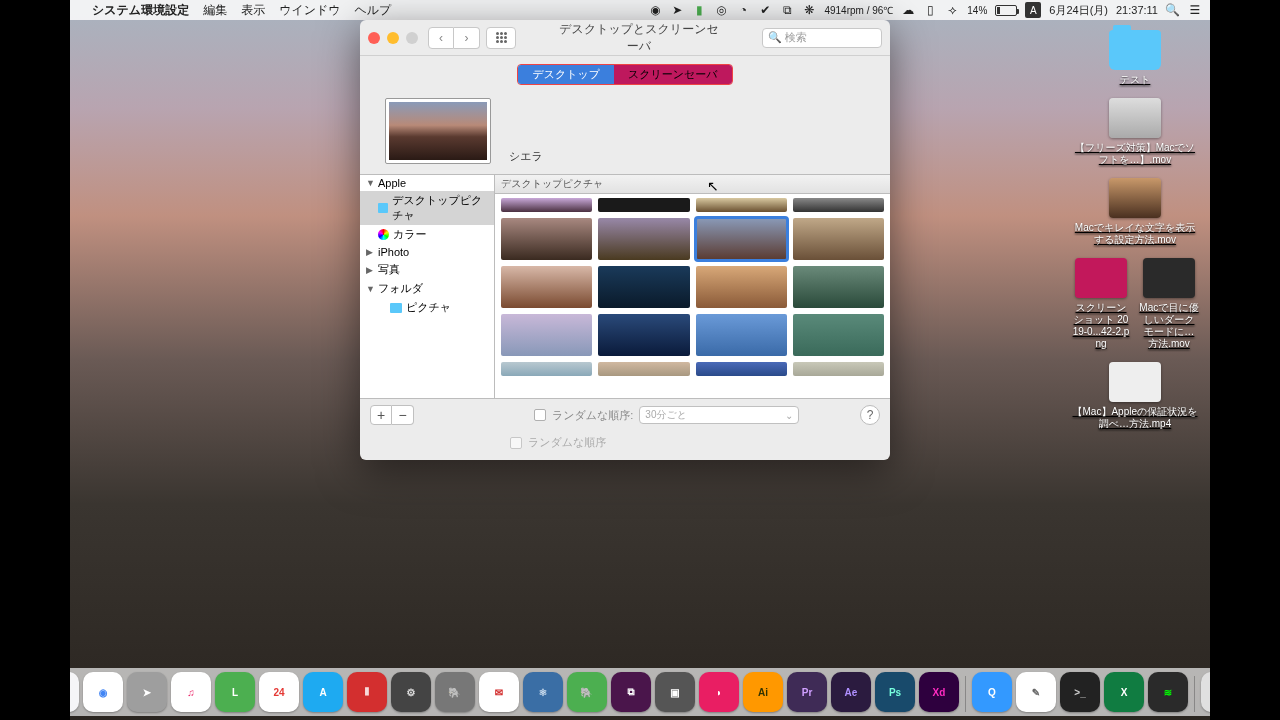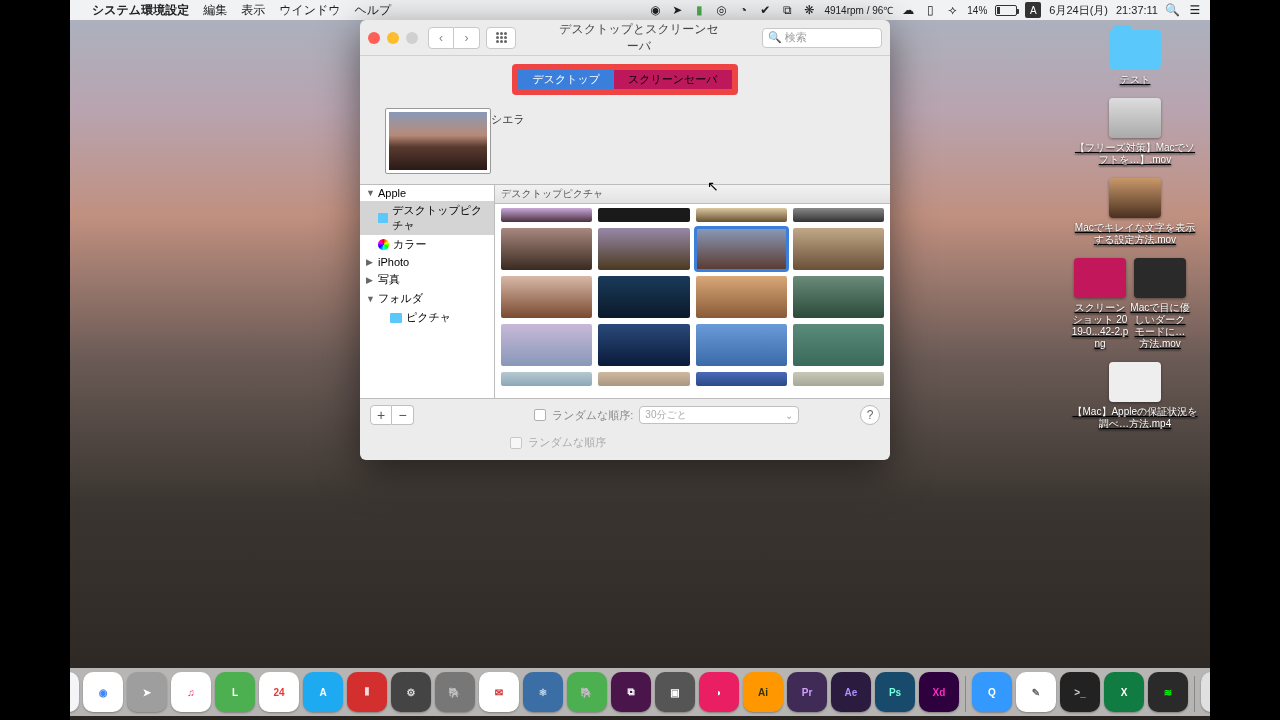--- a/index.html
+++ b/index.html
@@ -28,21 +28,21 @@
 .battery::after{content:"";position:absolute;right:-3px;top:3px;width:2px;height:5px;background:#333;border-radius:0 1px 1px 0;}
 .battery .fill{position:absolute;left:1px;top:1px;bottom:1px;width:14%;background:#333;}
 
 
 .desk-icons { position:absolute; right:10px; top:30px; width:130px; }
 .di { width:130px; margin-bottom:12px; text-align:center;text-decoration:underline; }
 .di .thumb { width:52px; height:40px; margin:0 auto 4px; border-radius:4px; background:#555; box-shadow:0 1px 3px rgba(0,0,0,0.4);}
 .di .folder { width:52px; height:40px; margin:0 auto 4px; background:#5ac8fa; border-radius:4px 4px 6px 6px; position:relative;}
 .di .folder::before{content:"";position:absolute;top:-5px;left:4px;width:18px;height:7px;background:#5ac8fa;border-radius:2px 2px 0 0;}
 .di .lbl { font-size:10px; color:#fff; text-shadow:0 1px 2px rgba(0,0,0,0.9); line-height:1.2; word-break:break-all;}
-.desk-row { display:flex; justify-content:flex-start;}
+.desk-row { display:flex; gap:8px; justify-content:center;}
 .desk-row .di { width:60px; }
 
 
 .window {
   position:absolute; left:290px; top:20px; width:530px; height:440px;
   background:#ececec; border-radius:6px; box-shadow:0 10px 40px rgba(0,0,0,0.5);
   display:flex; flex-direction:column;
 }
 .titlebar { height:36px; display:flex; align-items:center; padding:0 8px; border-bottom:1px solid #d0d0d0;}
 .traffic { display:flex; gap:7px; margin-right:10px;}
@@ -52,25 +52,25 @@
 .nav-btn { width:26px; height:22px; background:#fff; border:1px solid #c8c8c8; display:flex;align-items:center;justify-content:center; font-size:12px; color:#888;}
 .nav-btn:first-child{border-radius:4px 0 0 4px;}
 .nav-btn:last-child{border-radius:0 4px 4px 0; border-left:none;}
 .grid-btn{width:30px;height:22px;background:#fff;border:1px solid #c8c8c8;border-radius:4px;margin-right:40px;display:flex;align-items:center;justify-content:center;}
 .dots{display:grid;grid-template-columns:repeat(3,3px);grid-gap:1px;}
 .dots span{width:3px;height:3px;background:#666;border-radius:50%;}
 .win-title{font-size:12px;color:#444;flex:1;text-align:center;margin-right:40px;font-family:Liberation Serif, serif;}
 .search-box{width:120px;height:20px;background:#fff;border:1px solid #c8c8c8;border-radius:4px;display:flex;align-items:center;padding:0 5px;font-size:11px;color:#999;gap:3px;}
 
 .tabs{display:flex;justify-content:center;margin:8px 0;}
-.seg{display:flex;border:6px solid #ef4444;border-radius:4px;overflow:hidden;font-size:11px;}
+.seg{display:flex;border:1px solid #ef4444;border-radius:4px;overflow:hidden;font-size:11px;}
 .seg-item{padding:2px 14px;background:#be185d;cursor:pointer;}
 .seg-item.active{background:#3b7fdd;color:#fff;}
 
-.preview-row{display:flex;align-items:flex-start;padding:5px 25px 10px;}
+.preview-row{display:flex;align-items:flex-end;padding:5px 25px 10px;gap:18px;}
 .preview-box{width:106px;height:66px;border:1px solid #999;background:#fff;padding:3px;border-radius:2px;}
 .preview-img{width:100%;height:100%;background:linear-gradient(to bottom,#8a9ab8 0%,#b88a78 40%,#5a3a30 60%,#2a1a15 100%);}
 .preview-name{font-size:11px;color:#333;margin-top:4px;}
 
 .split{display:flex;border-top:1px solid #bcbcbc;flex:1;min-height:0;}
 .sidebar{width:135px;background:#fff;border-right:1px solid #bcbcbc;font-size:11px;overflow:auto;}
 .tree-item{padding:2px 6px;display:flex;align-items:center;gap:4px;cursor:pointer;}
 .tree-item .tri{width:8px;font-size:9px;color:#666;}
 .tree-item.sub{padding-left:18px;}
 .tree-item.sub2{padding-left:30px;}

